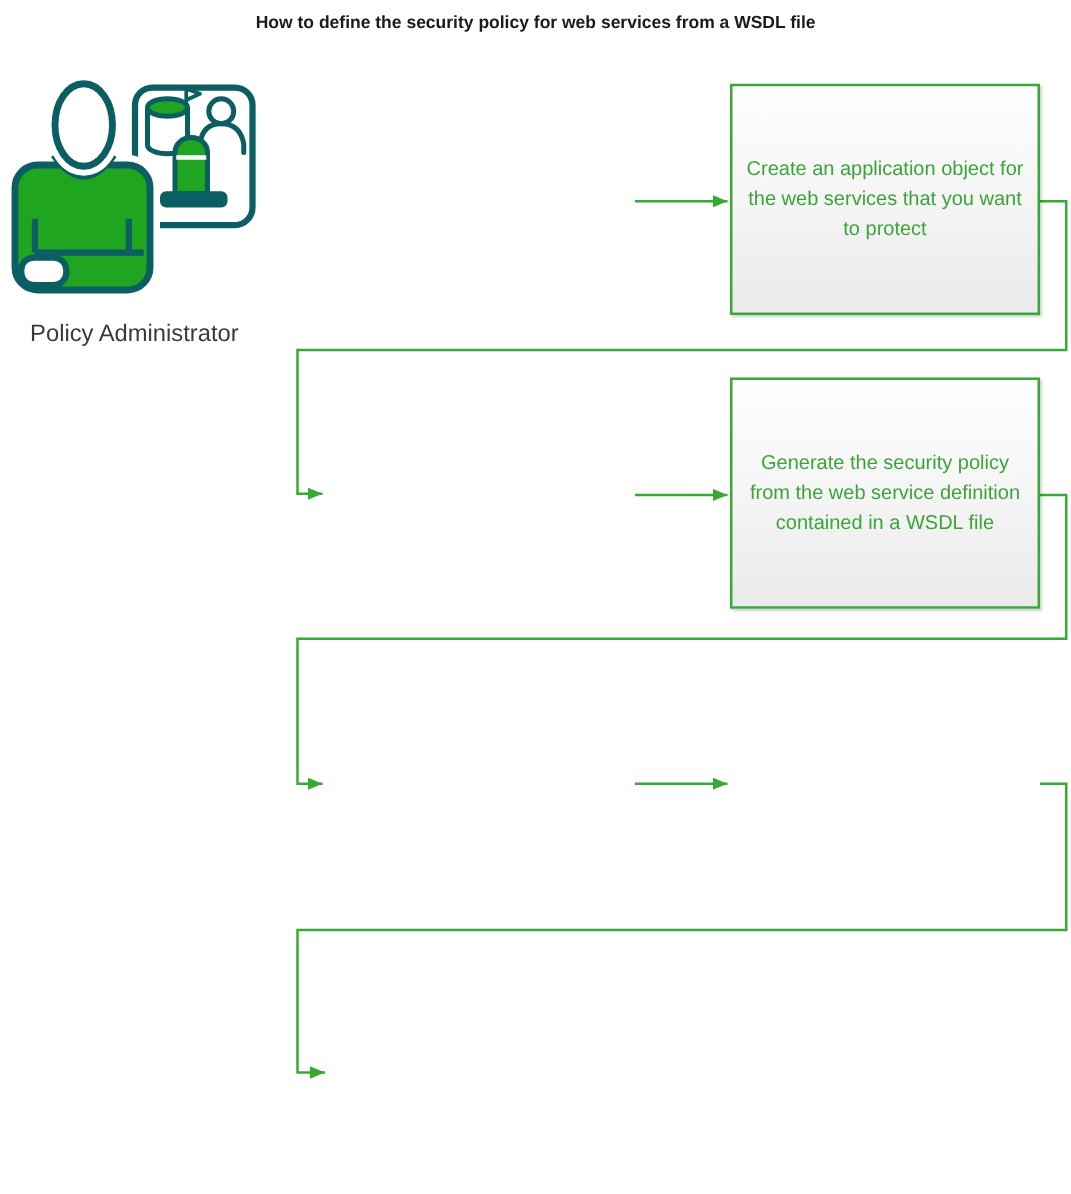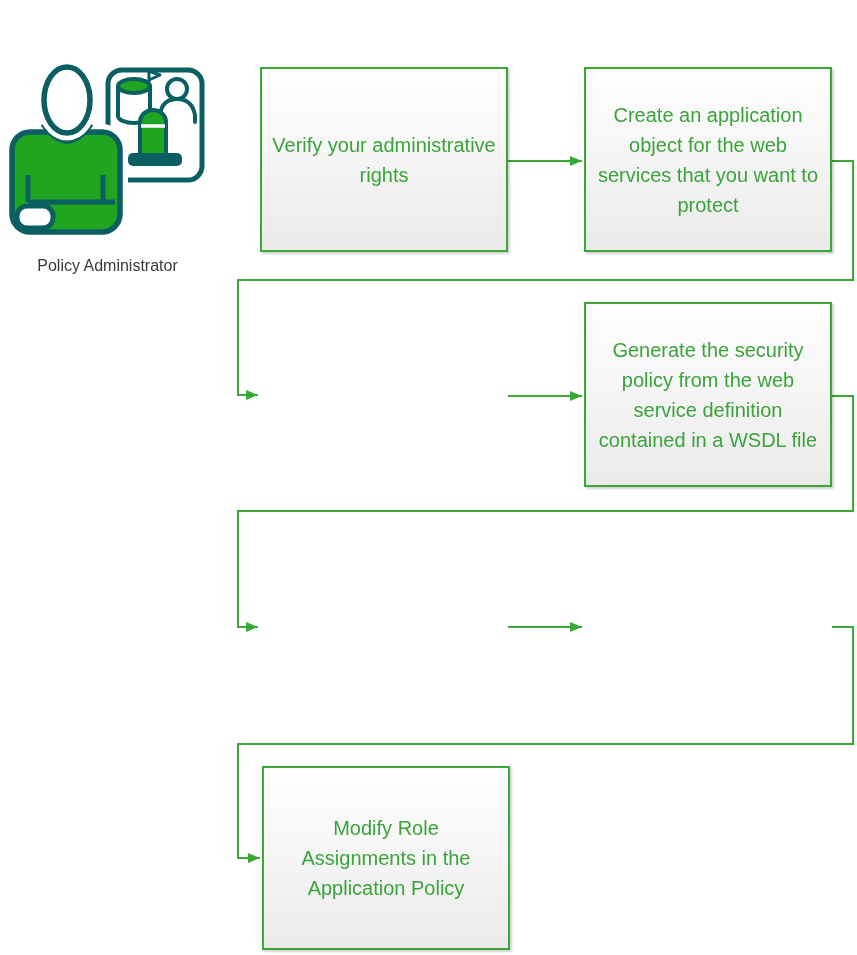--- a/index.html
+++ b/index.html
@@ -10,38 +10,39 @@
     width:560px;text-align:center;
     font-size:14px;font-weight:bold;color:#1a1a1a;line-height:1.35;
   }
 
   .box{
     position:absolute;width:248px;height:185px;box-sizing:border-box;
     border:2px solid #39a935;
     background:linear-gradient(180deg,#fefefe 0%,#f6f6f6 45%,#eaeaea 100%);
     display:flex;align-items:center;justify-content:center;
     text-align:center;padding:6px 10px;
-    color:#3aa43a;font-size:20px;line-height:1.5;
+    color:#3aa43a;font-size:16px;line-height:1.5;
     box-shadow:1.5px 1.5px 2px rgba(0,0,0,0.18);
     cursor:pointer;
   }
 
   .actor-label{
     position:absolute;left:0;top:257px;width:215px;text-align:center;
-    font-size:16px;color:#3a3a3a;
+    font-size:19px;color:#3a3a3a;
   }
 
   #connectors{position:absolute;left:0;top:0;pointer-events:none;}
   #persona{position:absolute;left:5px;top:62px;}
 </style>
 </head>
 <body>
 
 <div id="canvas">
 
+  <div class="title">How to define the security policy for web services from a WSDL file</div>
 
   <svg id="persona" width="205" height="185" viewBox="0 0 205 185">
 
     <g>
       <rect x="103" y="8" width="94" height="110" rx="14" fill="#ffffff" stroke="#0b5e62" stroke-width="5"></rect>
 
       <path d="M144 28 V 9 l11 4 -11 5" fill="#ffffff" stroke="#0b5e62" stroke-width="3" stroke-linejoin="round"></path>
 
       <g>
         <path d="M113 24 v30 a16 7 0 0 0 32 0 v-30" fill="#ffffff" stroke="#0b5e62" stroke-width="4"></path>
@@ -82,26 +83,20 @@
     <g fill="none" stroke="#39a935" stroke-width="2">
       <path d="M508 161 H582" marker-end="url(#arrow)"></path>
       <path d="M832 161 H853 V280 H238 V395 H258" marker-end="url(#arrow)"></path>
       <path d="M508 396 H582" marker-end="url(#arrow)"></path>
       <path d="M832 396 H853 V511 H238 V627 H258" marker-end="url(#arrow)"></path>
       <path d="M508 627 H582" marker-end="url(#arrow)"></path>
       <path d="M832 627 H853 V744 H238 V858 H260" marker-end="url(#arrow)"></path>
     </g>
   </svg>
 
-  <div class="box" style="left:260px;top:67px">
-    <span>Verify your administrative rights</span>
-  </div>
   <div class="box" style="left:584px;top:67px">
     <span>Create an application object for the web services that you want to protect</span>
   </div>
   <div class="box" style="left:584px;top:302px">
     <span>Generate the security policy from the web service definition contained in a WSDL file</span>
   </div>
-  <div class="box" style="left:262px;top:766px;height:184px">
-    <span>Modify Role Assignments in the Application Policy</span>
-  </div>
 
 </div>
 
 </body></html>

